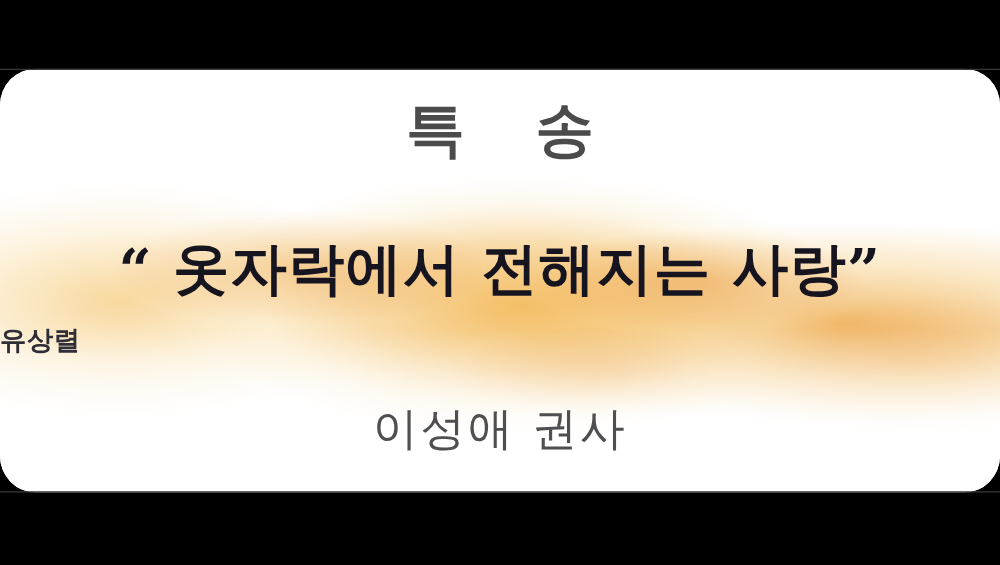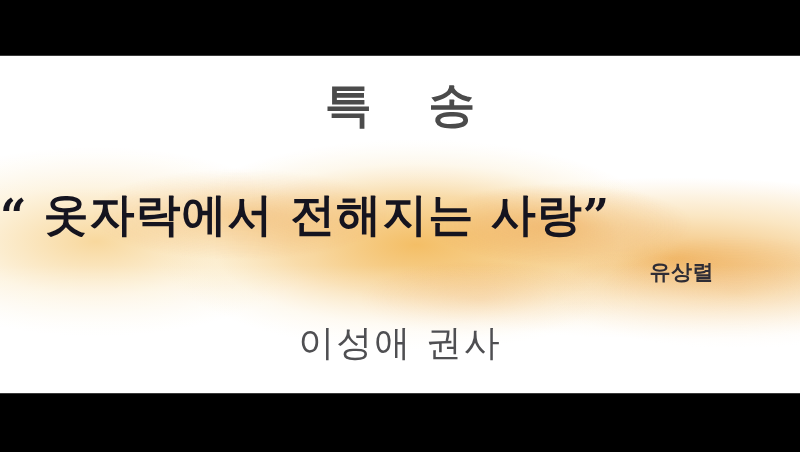--- a/index.html
+++ b/index.html
@@ -45,20 +45,21 @@
 
   
   .slide {
     position: absolute;
     left: 0;
     top: 55px;
     width: 800px;
     height: 339px;
     background: #ffffff;
     overflow: hidden;
+    border-radius: 29px;
   }
 
   
   .wash {
     position: absolute;
     inset: 0;
     z-index: 1;
   }
   .wash-a {
     background:
@@ -141,41 +142,40 @@
     text-indent: 20px;
     color: #4b4b4b;
     line-height: 1;
   }
 
   .quote-line {
     position: absolute;
     top: 136px;
     left: 0;
     width: 800px;
-    text-align: left;
+    text-align: center;
     font-size: 45px;
     font-weight: bold;
     color: #15141f;
     line-height: 1.05;
     letter-spacing: 1px;
     white-space: nowrap;
   }
   .quote-line .qmark {
     font-family: "DejaVu Serif", "Liberation Serif", serif;
     font-size: 46px;
     vertical-align: -2px;
   }
   .quote-line .gap { display: inline-block; width: 16px; }
 
   .author {
     position: absolute;
     top: 203px;
     left: 0;
     width: 800px;
-    text-align: right;
     padding-right: 86px;
     box-sizing: border-box;
     font-size: 21px;
     font-weight: bold;
     color: #2f2d35;
     letter-spacing: 0.5px;
   }
 
   .performer {
     position: absolute;

